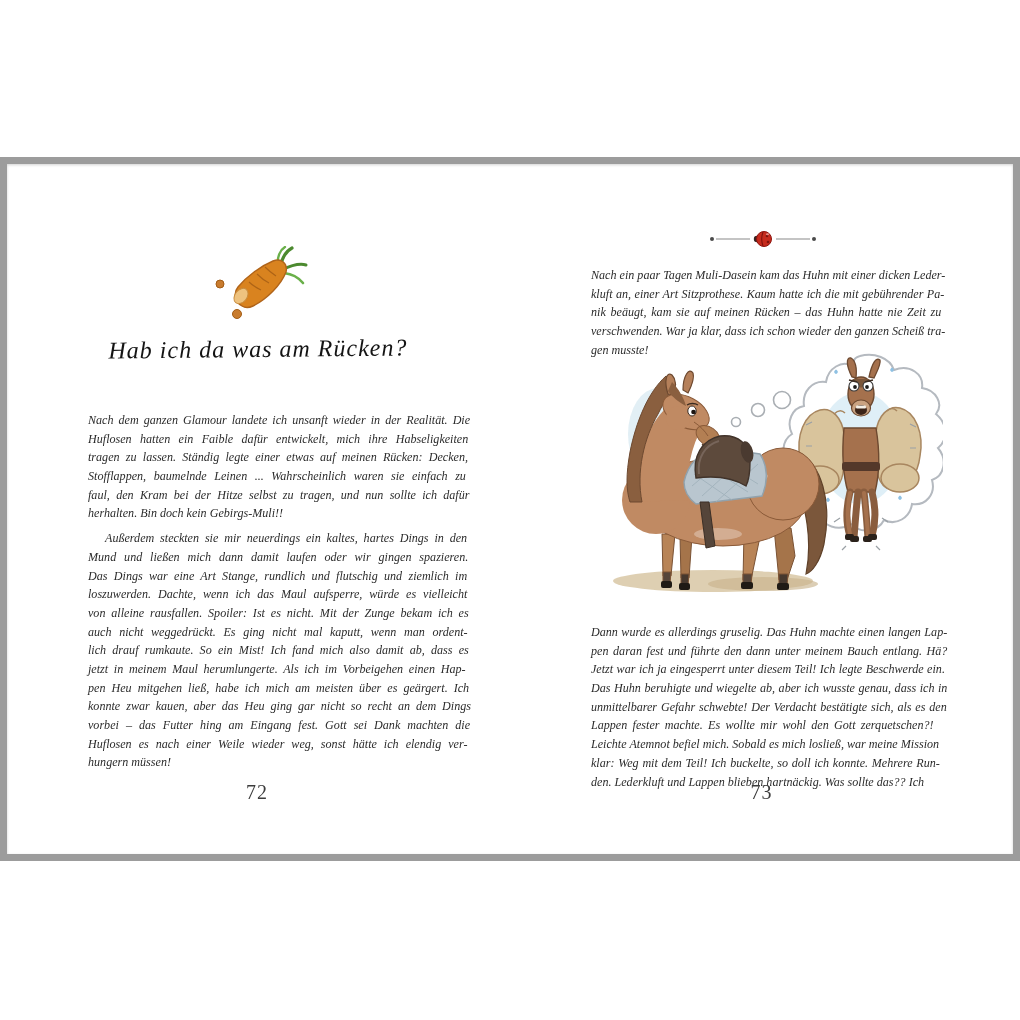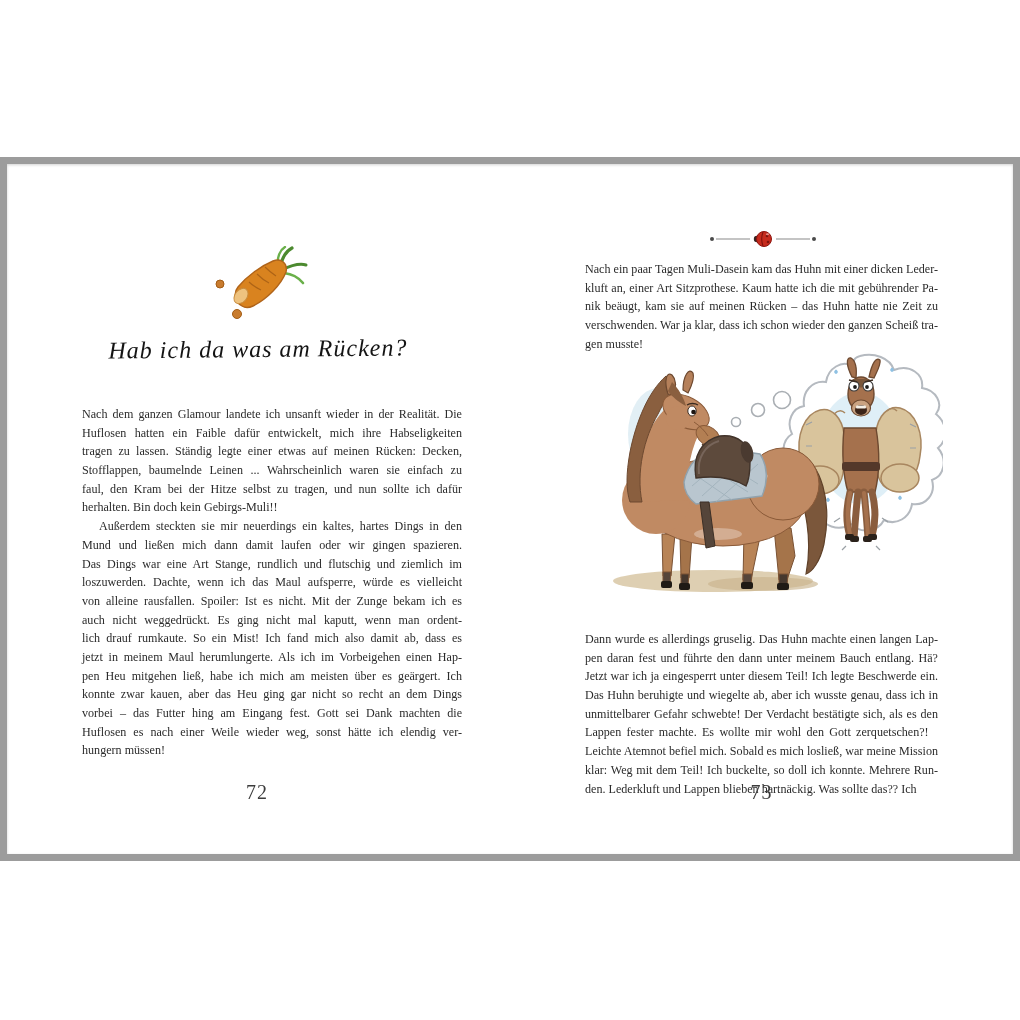--- a/index.html
+++ b/index.html
@@ -4,21 +4,21 @@
 <style>
   html,body { margin:0; padding:0; background:#ffffff; }
   body { width:1020px; height:1020px; font-family:"Liberation Serif", serif; }
   .canvas { position:relative; width:1020px; height:1020px; background:#fff; overflow:hidden; }
   .frame {
     position:absolute; left:0; top:157px; width:1020px; height:704px;
     box-sizing:border-box; border:7px solid #9c9c9c; background:#fff;
     box-shadow: inset 0 1px 3px rgba(0,0,0,.18);
   }
   .textblock { position:absolute; color:#2b2b2b; font-size:12.1px; line-height:18.7px; }
-  .para { margin:0; }
+  .para { margin:6px;font-style:italic; }
   .tline { height:18.7px; white-space:nowrap; }
   .tline span { display:inline-block; }
   .tline-indent span { padding-left:17px; }
   .heading {
     position:absolute; left:68px; top:336px; width:380px; height:40px;
     text-align:center; font-family:cursive; font-style:italic;
     font-size:24px; color:#141414; letter-spacing:1px; transform:rotate(-0.6deg);
   }
   .pagenum {
     position:absolute; top:781px; text-align:center;
@@ -260,21 +260,21 @@
       <g>
         <path d="M98,126 C94,104 104,88 122,84 C140,82 152,92 152,110 C152,122 150,130 148,134 C132,124 114,124 98,126 Z" fill="#5d4a3c" stroke="#41332a" stroke-width="1.4"></path>
         <path d="M101,122 C99,106 107,93 121,89" fill="none" stroke="#77655a" stroke-width="2"></path>
         <ellipse cx="149" cy="100" rx="6" ry="11" transform="rotate(-14 149 100)" fill="#4a3a30"></ellipse>
       </g>
 
       <path d="M102,150 L111,150 L117,194 L108,196 Z" fill="#55453a" stroke="#3c2f26" stroke-width="1"></path>
     </g>
   </svg>
 
-  <div class="textblock" style="left:585px; top:630px; width:353px;">
+  <div class="textblock" style="left:585px; top:617px; width:353px;">
       <div class="para">
         <div class="tline" style="word-spacing: 0.473438px;"><span>Dann wurde es allerdings gruselig. Das Huhn machte einen langen Lap-</span></div>
         <div class="tline" style="word-spacing: 1.56108px;"><span>pen daran fest und führte den dann unter meinem Bauch entlang. Hä?</span></div>
         <div class="tline" style="word-spacing: 0.43892px;"><span>Jetzt war ich ja eingesperrt unter diesem Teil! Ich legte Beschwerde ein.</span></div>
         <div class="tline" style="word-spacing: 0.533854px;"><span>Das Huhn beruhigte und wiegelte ab, aber ich wusste genau, dass ich in</span></div>
         <div class="tline" style="word-spacing: 0.814236px;"><span>unmittelbarer Gefahr schwebte! Der Verdacht bestätigte sich, als es den</span></div>
         <div class="tline" style="word-spacing: 2.28299px;"><span>Lappen fester machte. Es wollte mir wohl den Gott zerquetschen?!</span></div>
         <div class="tline" style="word-spacing: 0.0328125px;"><span>Leichte Atemnot befiel mich. Sobald es mich losließ, war meine Mission</span></div>
         <div class="tline" style="word-spacing: 0.721354px;"><span>klar: Weg mit dem Teil! Ich buckelte, so doll ich konnte. Mehrere Run-</span></div>
         <div class="tline tline-end"><span>den. Lederkluft und Lappen blieben hartnäckig. Was sollte das?? Ich</span></div>

